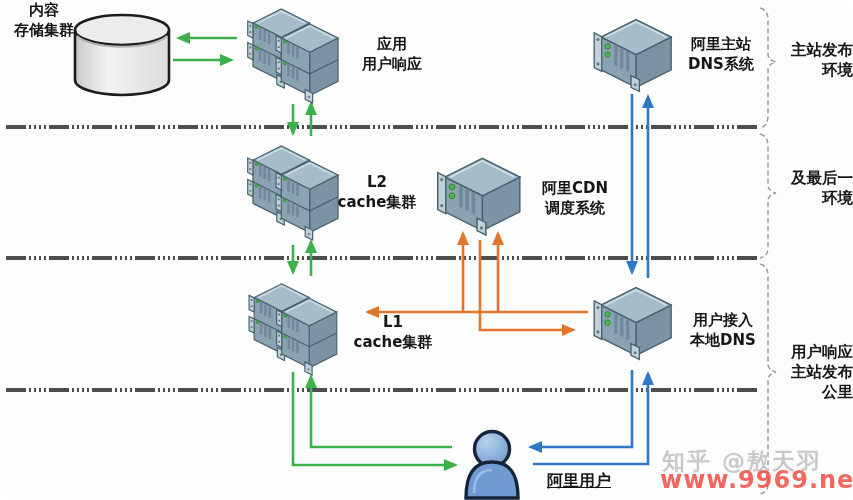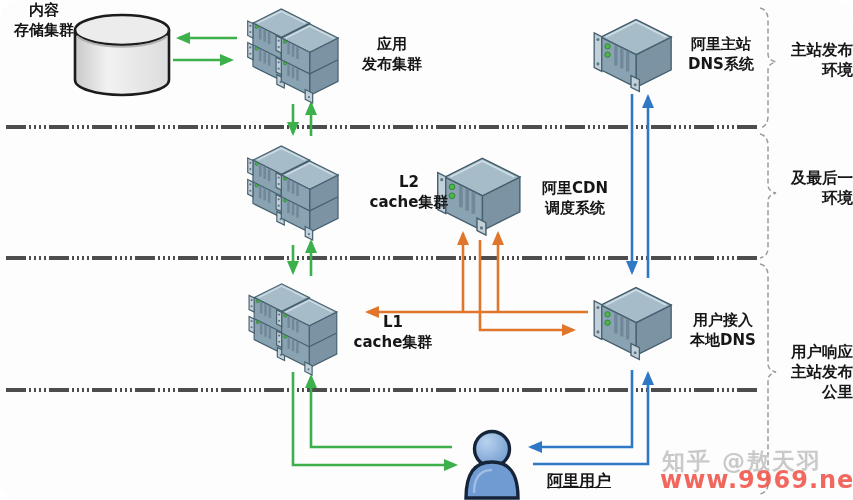--- a/index.html
+++ b/index.html
@@ -163,24 +163,24 @@
     <g>
       <circle cx="492" cy="449" r="17.5" fill="url(#headGrad)" stroke="#16243a" stroke-width="3.4"></circle>
       <path d="M466,498 C466,474 474,462 492,462 C510,462 518,474 518,498 Z" fill="var(--c-user_fill)" stroke="#16243a" stroke-width="3.4"></path>
       <path d="M474,493 C474,478 480,470 492,470" fill="none" stroke="#a9c6e8" stroke-width="2.5" opacity=".8"></path>
     </g>
   </svg>
 
   <div class="lbl" style="left:0;top:29;width:88px">内容
 存储集群</div>
   <div class="lbl" style="left:350;top:34;width:84px;left:350px;top:34px">应用
-发布集群</div>
+用户响应</div>
   <div class="lbl" style="left:672px;top:34px;width:98px">阿里主站
 DNS系统</div>
-  <div class="lbl" style="left:364px;top:172px;width:90px">L2
+  <div class="lbl" style="left:332px;top:172px;width:90px">L2
 cache集群</div>
   <div class="lbl" style="left:524px;top:178px;width:102px">阿里CDN
 调度系统</div>
   <div class="lbl" style="left:348px;top:312px;width:90px">L1
 cache集群</div>
   <div class="lbl" style="left:674px;top:310px;width:98px">用户接入
 本地DNS</div>
   <div class="lbl user-lbl" style="left:521px;top:471px;width:90px">阿里用户</div>
 
   <div class="lbl zone-lbl" style="left:780px;top:40px;width:73px">主站发布

